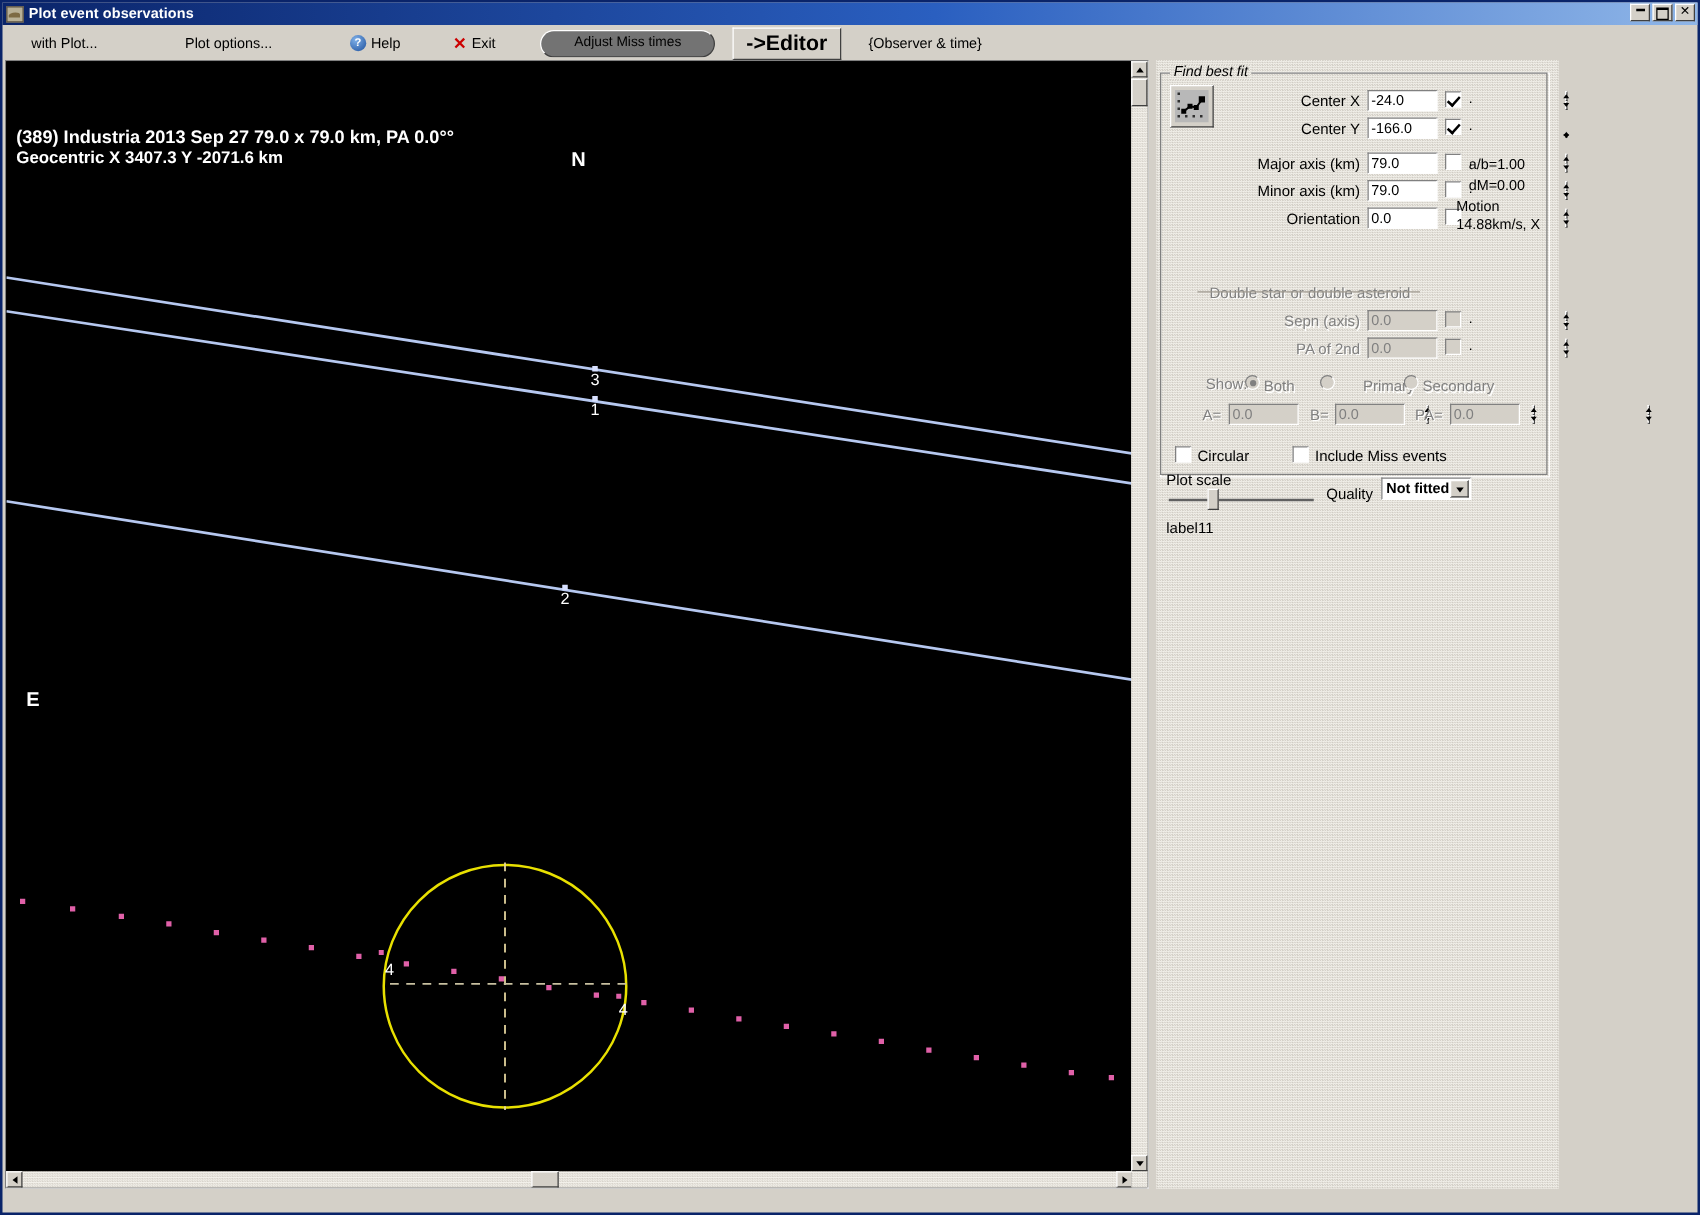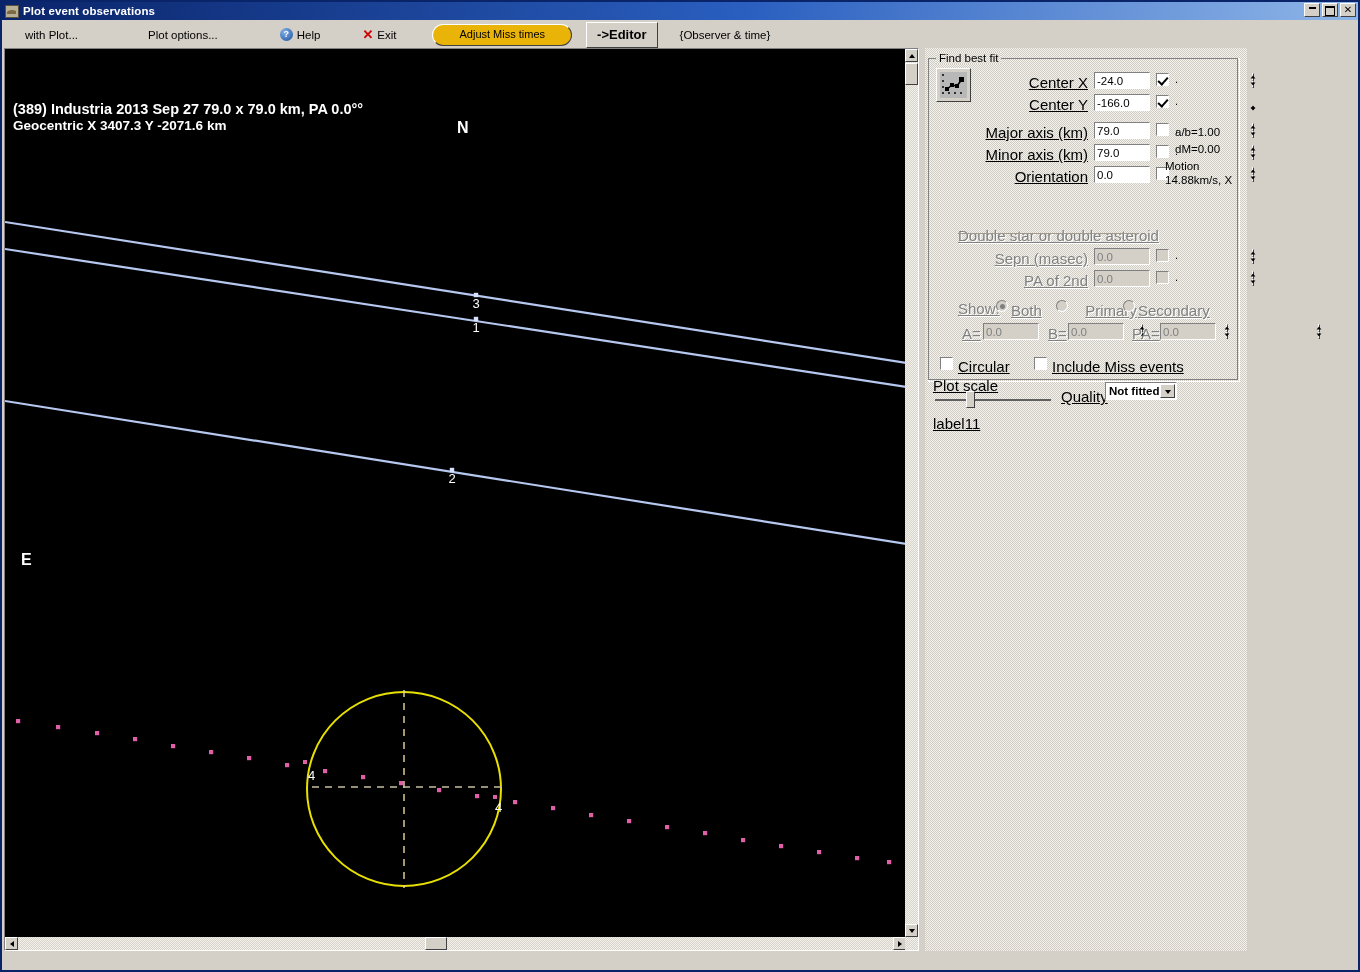--- a/index.html
+++ b/index.html
@@ -37,25 +37,25 @@
   .tbitem{font-size:11.5px;color:#000;padding:0 6px;white-space:nowrap;}
   #tb-withplot{margin-left:16px;}
   #tb-plotopt{margin-left:58px;}
   #tb-help{margin-left:50px;display:flex;align-items:center;gap:4px;}
   .helpglyph{width:13px;height:13px;border-radius:50%;
        background:radial-gradient(circle at 35% 30%,#7fb0e8,#1c4f9c);
        color:#fff;font-size:9px;font-weight:bold;text-align:center;line-height:13px;}
   #tb-exit{margin-left:30px;display:flex;align-items:center;gap:4px;}
   .xglyph{color:#cc0000;font-weight:bold;font-size:13px;line-height:12px;}
   #tb-adjust{margin-left:30px;height:20px;line-height:19px;padding:0 26px;
-       background:#eab308;font-size:11px;
+       background:#737373;font-size:11px;
        border-top:1px solid #fff;border-left:1px solid #fff;
        border-right:1px solid #404040;border-bottom:1px solid #404040;border-radius:11px;}
   #tb-editor{margin-left:14px;height:24px;line-height:23px;padding:0 10px;
-       background:#d4d0c8;font-size:13px;font-weight:bold;
+       background:#d4d0c8;font-size:17px;font-weight:bold;
        border-top:1px solid #fff;border-left:1px solid #fff;
        border-right:1px solid #404040;border-bottom:1px solid #404040;}
   #tb-observer{margin-left:16px;font-size:11.5px;}
 
   
   #plotpane{position:absolute;left:4px;top:48px;width:915px;height:903px;
        background:#000;box-sizing:border-box;
        border-top:1px solid #808080;border-left:1px solid #808080;
        border-right:1px solid #fff;border-bottom:1px solid #fff;}
   #canvaswrap{position:absolute;left:0;top:0;width:901px;height:888px;overflow:hidden;background:#000;}
@@ -92,23 +92,23 @@
   #rightpanel{position:absolute;left:925px;top:48px;width:322px;height:903px;
        background-image:repeating-conic-gradient(#d0ccc4 0% 25%, #f4f2ec 0% 50%);
        background-size:2px 2px;}
   #fitgroup{position:absolute;left:3px;top:4px;width:312px;height:330px;}
   #fitframe{position:absolute;left:0;top:6px;right:0;bottom:0;
        border:1px solid #fff;border-top-color:#fff;box-sizing:border-box;}
   #fitframe:before{content:"";position:absolute;left:-1px;top:-1px;right:1px;bottom:1px;
        border:1px solid #808080;box-sizing:border-box;}
   #fitlegend{position:absolute;left:8px;top:0px;padding:0 3px;font-size:11.5px;
        background-image:repeating-conic-gradient(#d0ccc4 0% 25%, #f4f2ec 0% 50%);
-       background-size:2px 2px;z-index:2;}
-
-  .lbl{position:absolute;font-size:15px;text-align:right;white-space:nowrap;color:#000;text-decoration:underline;}
+       background-size:2px 2px;z-index:2;font-style:italic;}
+
+  .lbl{position:absolute;font-size:12px;text-align:right;white-space:nowrap;color:#000;}
   .lbl.dis{color:#808080;text-shadow:1px 1px 0 #fff;}
   .spin{position:absolute;height:17px;display:flex;box-sizing:border-box;
        border-top:1px solid #808080;border-left:1px solid #808080;
        border-right:1px solid #fff;border-bottom:1px solid #fff;background:#fff;}
   .spin input{flex:1;border:0;outline:0;background:transparent;font-size:11.5px;
        font-family:"Liberation Sans",sans-serif;padding:0 1px 0 2px;color:#000;height:15px;}
   .spin.dis{background:#d4d0c8;}
   .spin.dis input{color:#808080;}
   .spinbtns{width:13px;display:flex;flex-direction:column;}
   .sb{flex:1;background:#d4d0c8;position:relative;
@@ -368,21 +368,21 @@
 
       <div class="info" style="left:247px;top:74px;">a/b=1.00</div>
       <div class="info" style="left:247px;top:91px;">dM=0.00</div>
       <div class="info" style="left:237px;top:108px;">Motion</div>
       <div class="info" style="left:237px;top:122px;">14.88km/s, X</div>
 
       <div class="lbl dis" style="left:30px;top:175px;width:180px;text-align:center;">Double star  or  double asteroid</div>
       <div id="dblline"></div>
 
       <div id="dblrows">
-          <div class="lbl dis" style="left: 40px; top: 198px; width: 120px;">Sepn (masec)</div>
+          <div class="lbl dis" style="left: 40px; top: 198px; width: 120px;">Sepn (axis)</div>
           <div class="spin dis" style="left: 166px; top: 196px; width: 56px;">
             <input type="text" readonly="" value="0.0" style="">
             <div class="spinbtns">
               <div class="sb">
                 <span class="arrow arr-up"></span>
               </div>
               <div class="sb">
                 <span class="arrow arr-dn"></span>
               </div>
             </div>

